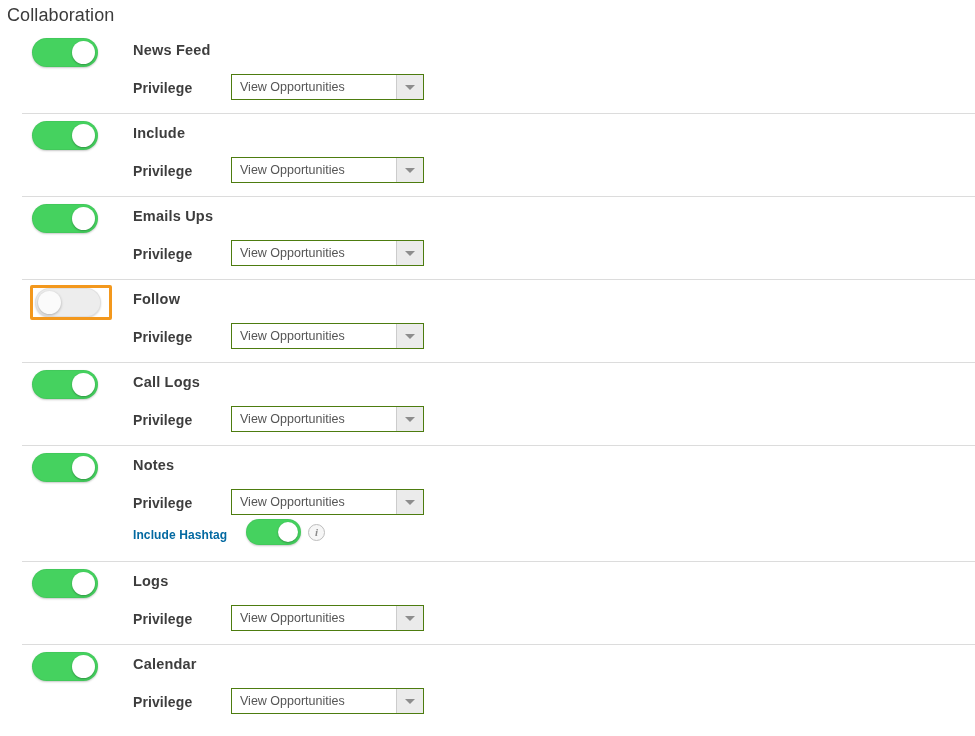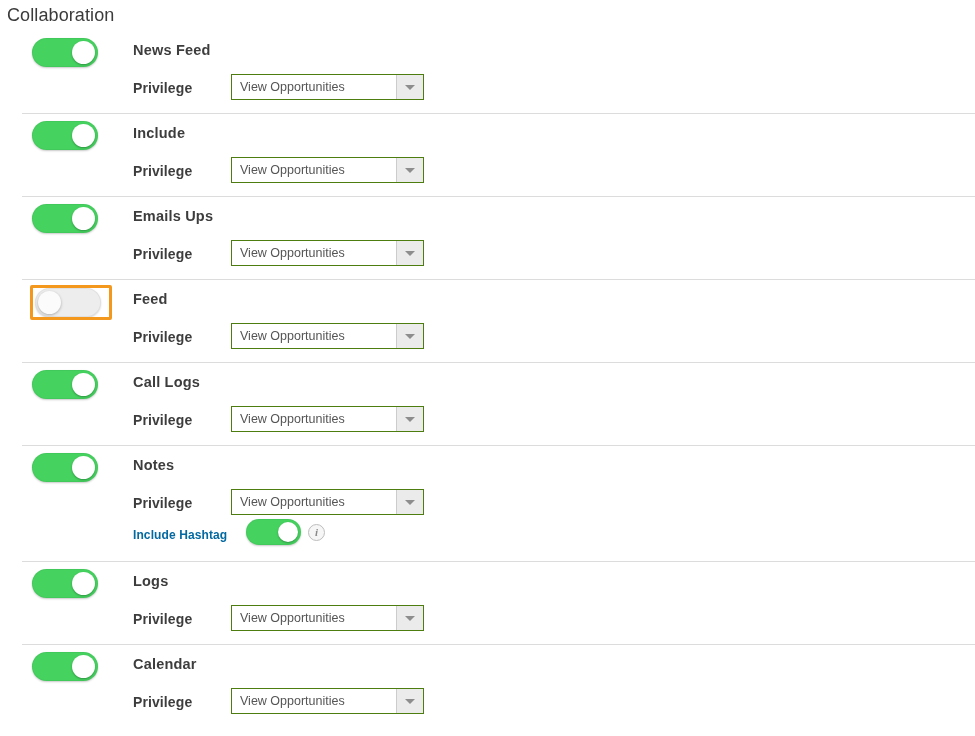--- a/index.html
+++ b/index.html
@@ -268,21 +268,21 @@
           </div>
         </div>
       </div>
       <div class="row">
         <div class="hl-wrap">
           <div class="toggle off">
             <span class="knob"></span>
           </div>
           <div class="toggle-highlight"></div>
         </div>
-        <div class="feature-name">Feed</div>
+        <div class="feature-name">Follow</div>
         <div class="privilege-label">Privilege</div>
         <div class="select">
           <div class="value">View Opportunities</div>
           <div class="arrow-box">
             <span class="caret"></span>
           </div>
         </div>
       </div>
       <div class="row">
         <div class="toggle">

